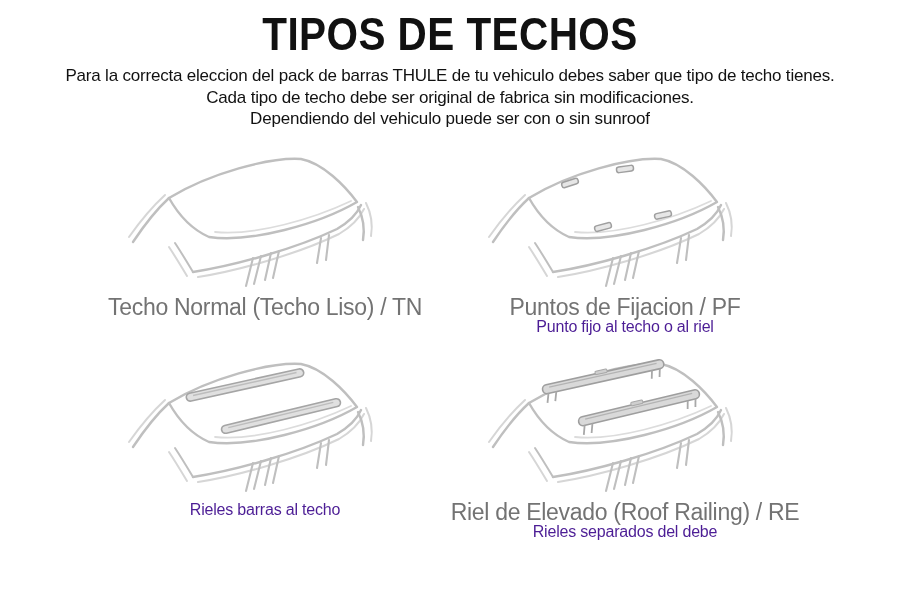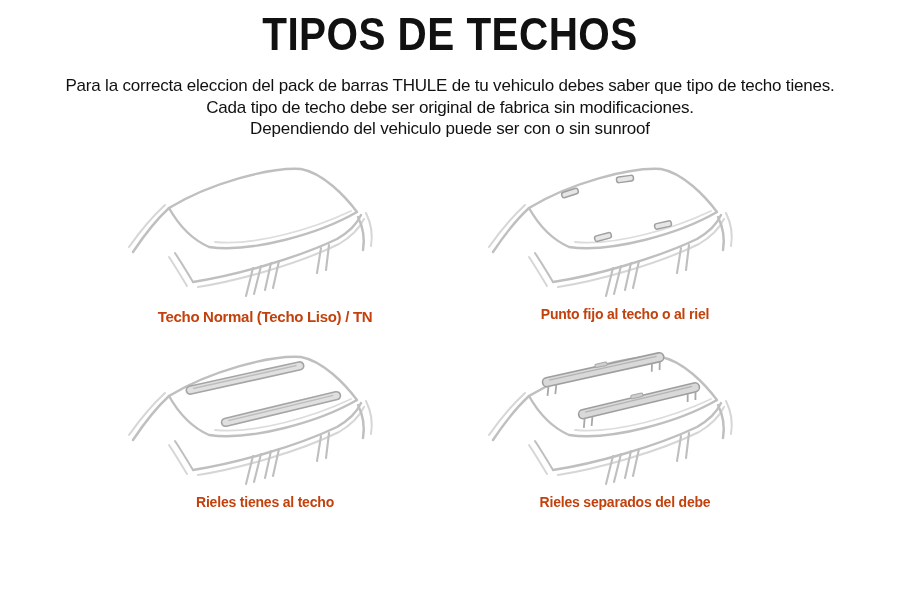--- a/index.html
+++ b/index.html
@@ -17,21 +17,21 @@
     text-align: center;
     font-size: 46px;
     line-height: 1.05;
     font-weight: 700;
     letter-spacing: 0.5px;
     transform: scaleX(0.88);
     transform-origin: 50% 50%;
     color: #111111;
   }
 
-  .intro { margin-top: 17px; }
+  .intro { margin-top: 7px; }
   .intro p {
     margin: 0;
     text-align: center;
     font-size: 17px;
     line-height: 21.5px;
     letter-spacing: -0.2px;
     color: #111111;
   }
 
   .grid {
@@ -39,32 +39,32 @@
     grid-template-columns: 360px 360px;
     width: 720px;
     margin: 10px 0 0 85px;
     row-gap: 10px;
   }
 
   figure { margin: 0; text-align: center; }
   figure svg { display: block; margin: 6px auto 0 auto; }
 
   .caption {
-    font-size: 15px;
-    font-weight: 700;
+    font-size: 23px;
+    font-weight: 400;
     letter-spacing: -0.3px;
     line-height: 22px;
-    color: #c2410c;
+    color: #737373;
   }
   .subcaption {
-    font-size: 14px;
-    font-weight: 700;
+    font-size: 16px;
+    font-weight: 400;
     letter-spacing: -0.2px;
     line-height: 17px;
-    color: #c2410c;
+    color: #4c1d95;
   }
 </style>
 </head>
 <body>
 
 <svg width="0" height="0" style="position:absolute" aria-hidden="true">
   <defs>
     <g id="base-roof" fill="none" stroke="#bfbfbf" stroke-width="2.4" stroke-linecap="round" stroke-linejoin="round">
 
       <path fill="#ffffff" d="M64 52 C105 27 165 11 196 13 C218 17 240 40 252 56 C214 78 146 97 104 91 C86 83 73 68 64 52 Z"></path>
@@ -116,51 +116,53 @@
     <figure>
       <svg viewBox="0 0 320 150" width="320" height="150">
         <use href="#base-roof"></use>
         <g fill="#e6e6e6" stroke="#9f9f9f" stroke-width="1.5">
           <rect x="-8.5" y="-2.8" width="17" height="5.6" rx="2.4" transform="translate(105,37) rotate(-18)"></rect>
           <rect x="-8.5" y="-2.8" width="17" height="5.6" rx="2.4" transform="translate(160,23) rotate(-8)"></rect>
           <rect x="-8.5" y="-2.8" width="17" height="5.6" rx="2.4" transform="translate(138,81) rotate(-15)"></rect>
           <rect x="-8.5" y="-2.8" width="17" height="5.6" rx="2.4" transform="translate(198,69) rotate(-13)"></rect>
         </g>
       </svg>
+      <figcaption class="caption">Puntos de Fijacion / PF</figcaption>
       <div class="subcaption">Punto fijo al techo o al riel</div>
     </figure>
 
     <figure>
       <svg viewBox="0 0 320 150" width="320" height="150">
         <use href="#base-roof"></use>
         <g transform="translate(140,34) rotate(-12.5)">
           <rect x="-60" y="-4" width="120" height="8" rx="4" fill="#e0e0e0" stroke="#a5a5a5" stroke-width="1.6"></rect>
           <line x1="-53" y1="-1" x2="53" y2="-1" stroke="#bdbdbd" stroke-width="1.4"></line>
         </g>
         <g transform="translate(176,65) rotate(-13.5)">
           <rect x="-61" y="-4" width="122" height="8" rx="4" fill="#e0e0e0" stroke="#a5a5a5" stroke-width="1.6"></rect>
           <line x1="-54" y1="-1" x2="54" y2="-1" stroke="#bdbdbd" stroke-width="1.4"></line>
         </g>
       </svg>
-      <div class="subcaption">Rieles tienes al techo</div>
+      <div class="subcaption">Rieles barras al techo</div>
     </figure>
 
     <figure>
       <svg viewBox="0 0 320 150" width="320" height="150">
         <use href="#base-roof"></use>
         <g transform="translate(140,34) rotate(-12.5)">
           <rect x="-62" y="-13" width="124" height="9" rx="4.5" fill="#d9d9d9" stroke="#9e9e9e" stroke-width="1.6"></rect>
           <line x1="-55" y1="-10" x2="55" y2="-10" stroke="#b3b3b3" stroke-width="1.3"></line>
           <path d="M-57 -4 L-60 5 M-49 -4 L-52 5 M49 -4 L47 4 M57 -4 L55 4" stroke="#a8a8a8" stroke-width="1.8" fill="none"></path>
           <rect x="-7" y="-15.5" width="12" height="3.5" rx="1" fill="#cfcfcf" stroke="#a8a8a8" stroke-width="1"></rect>
         </g>
         <g transform="translate(176,65) rotate(-13.5)">
           <rect x="-62" y="-13" width="124" height="9" rx="4.5" fill="#d9d9d9" stroke="#9e9e9e" stroke-width="1.6"></rect>
           <line x1="-55" y1="-10" x2="55" y2="-10" stroke="#b3b3b3" stroke-width="1.3"></line>
           <path d="M-57 -4 L-60 5 M-49 -4 L-52 5 M49 -4 L47 4 M57 -4 L55 4" stroke="#a8a8a8" stroke-width="1.8" fill="none"></path>
           <rect x="-7" y="-15.5" width="12" height="3.5" rx="1" fill="#cfcfcf" stroke="#a8a8a8" stroke-width="1"></rect>
         </g>
       </svg>
+      <figcaption class="caption">Riel de Elevado (Roof Railing) / RE</figcaption>
       <div class="subcaption">Rieles separados del debe</div>
     </figure>
 
   </div>
 </div>
 
 </body></html>

